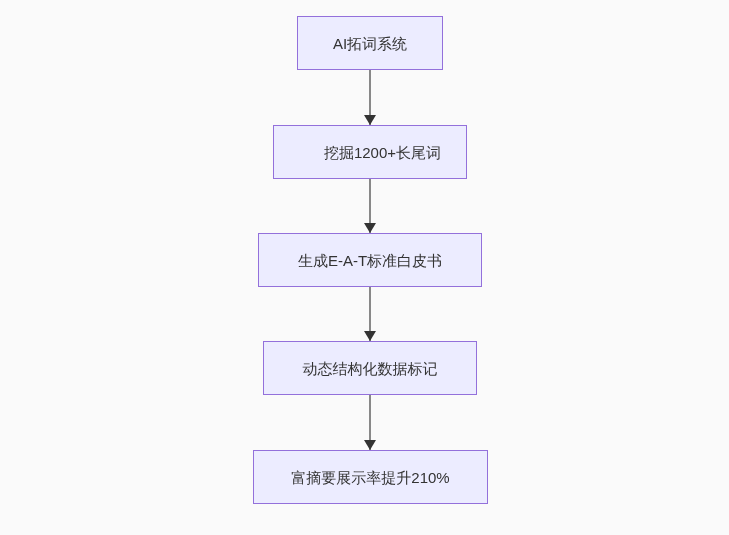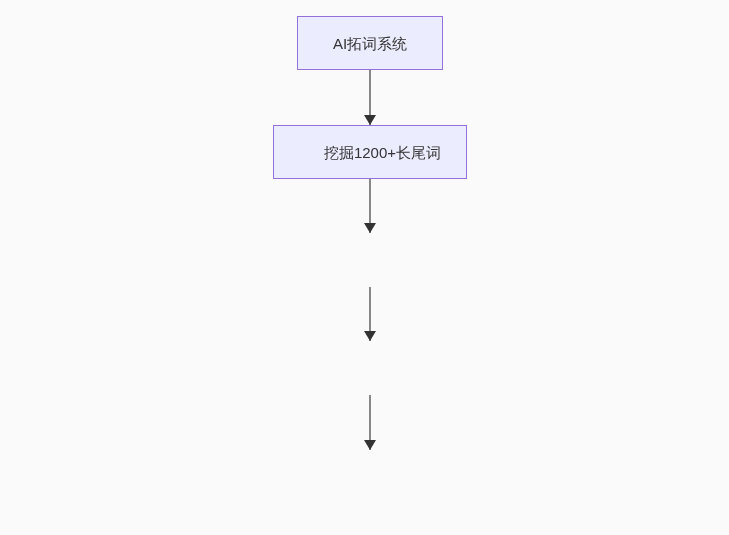--- a/index.html
+++ b/index.html
@@ -77,24 +77,33 @@
   </div>
 
   <div class="node" id="node-1">
     <span class="node-label">挖掘1200+长尾词</span>
   </div>
 
   <div class="edge" id="edge-1">
     <div class="arrowhead"></div>
   </div>
 
+  <div class="node" id="node-2">
+    <span class="node-label">生成E-A-T标准白皮书</span>
+  </div>
 
   <div class="edge" id="edge-2">
     <div class="arrowhead"></div>
   </div>
 
+  <div class="node" id="node-3">
+    <span class="node-label">动态结构化数据标记</span>
+  </div>
 
   <div class="edge" id="edge-3">
     <div class="arrowhead"></div>
   </div>
 
+  <div class="node" id="node-4">
+    <span class="node-label">富摘要展示率提升210%</span>
+  </div>
 
 </div>
 
 </body></html>

